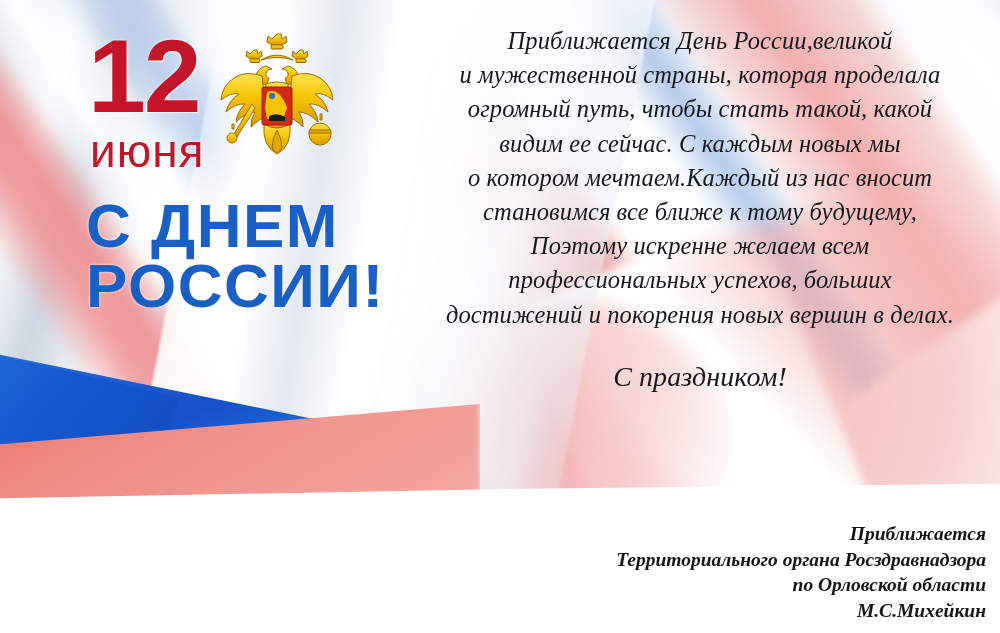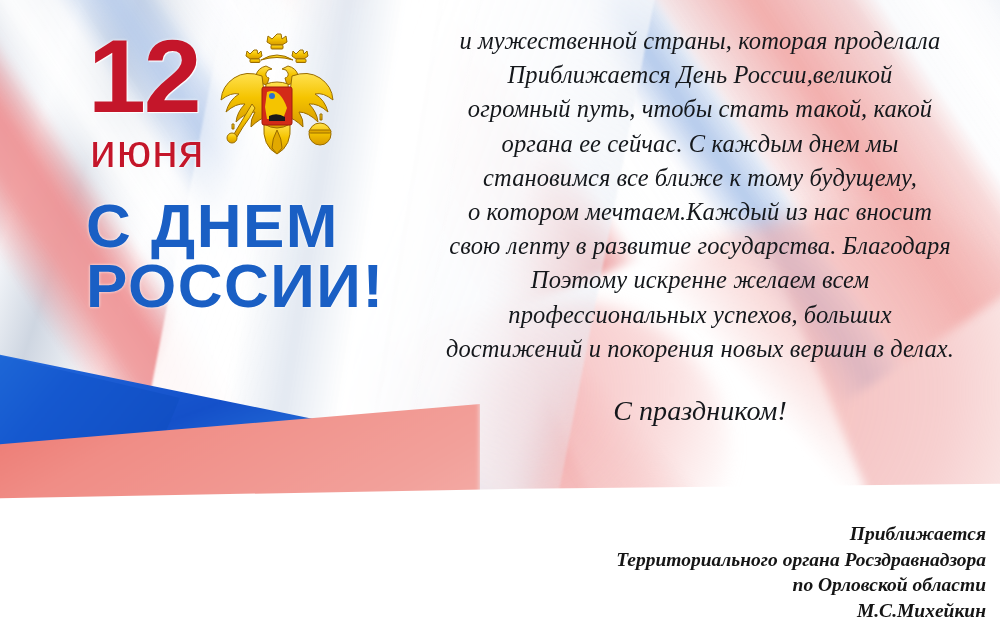--- a/index.html
+++ b/index.html
@@ -319,27 +319,26 @@
           <path d="M55 90 q8 -4 16 1 l0 4 -16 0z" fill="#1a1a1a"></path>
         </g>
       </svg>
     </div>
 
     <div class="greet"><span>С ДНЕМ</span><br><span>РОССИИ!</span></div>
   </div>
 
   <div class="message">
     <p>
+      <span class="line">Приближается День России,великой</span>
       <span class="line">и мужественной страны, которая проделала</span>
-      <span class="line">Приближается День России,великой</span>
       <span class="line">огромный путь, чтобы стать такой, какой</span>
-      <span class="line">органа ее сейчас. С каждым днем мы</span>
+      <span class="line">видим ее сейчас. С каждым новых мы</span>
+      <span class="line">о котором мечтаем.Каждый из нас вносит</span>
       <span class="line">становимся все ближе к тому будущему,</span>
-      <span class="line">о котором мечтаем.Каждый из нас вносит</span>
-      <span class="line">свою лепту в развитие государства. Благодаря</span>
       <span class="line">Поэтому искренне желаем всем</span>
       <span class="line">профессиональных успехов, больших</span>
       <span class="line">достижений и покорения новых вершин в делах.</span>
     </p>
     <p class="holiday">С праздником!</p>
   </div>
 
   <div class="signature">
     <span>Приближается</span>
     <span>Территориального органа Росздравнадзора</span>

